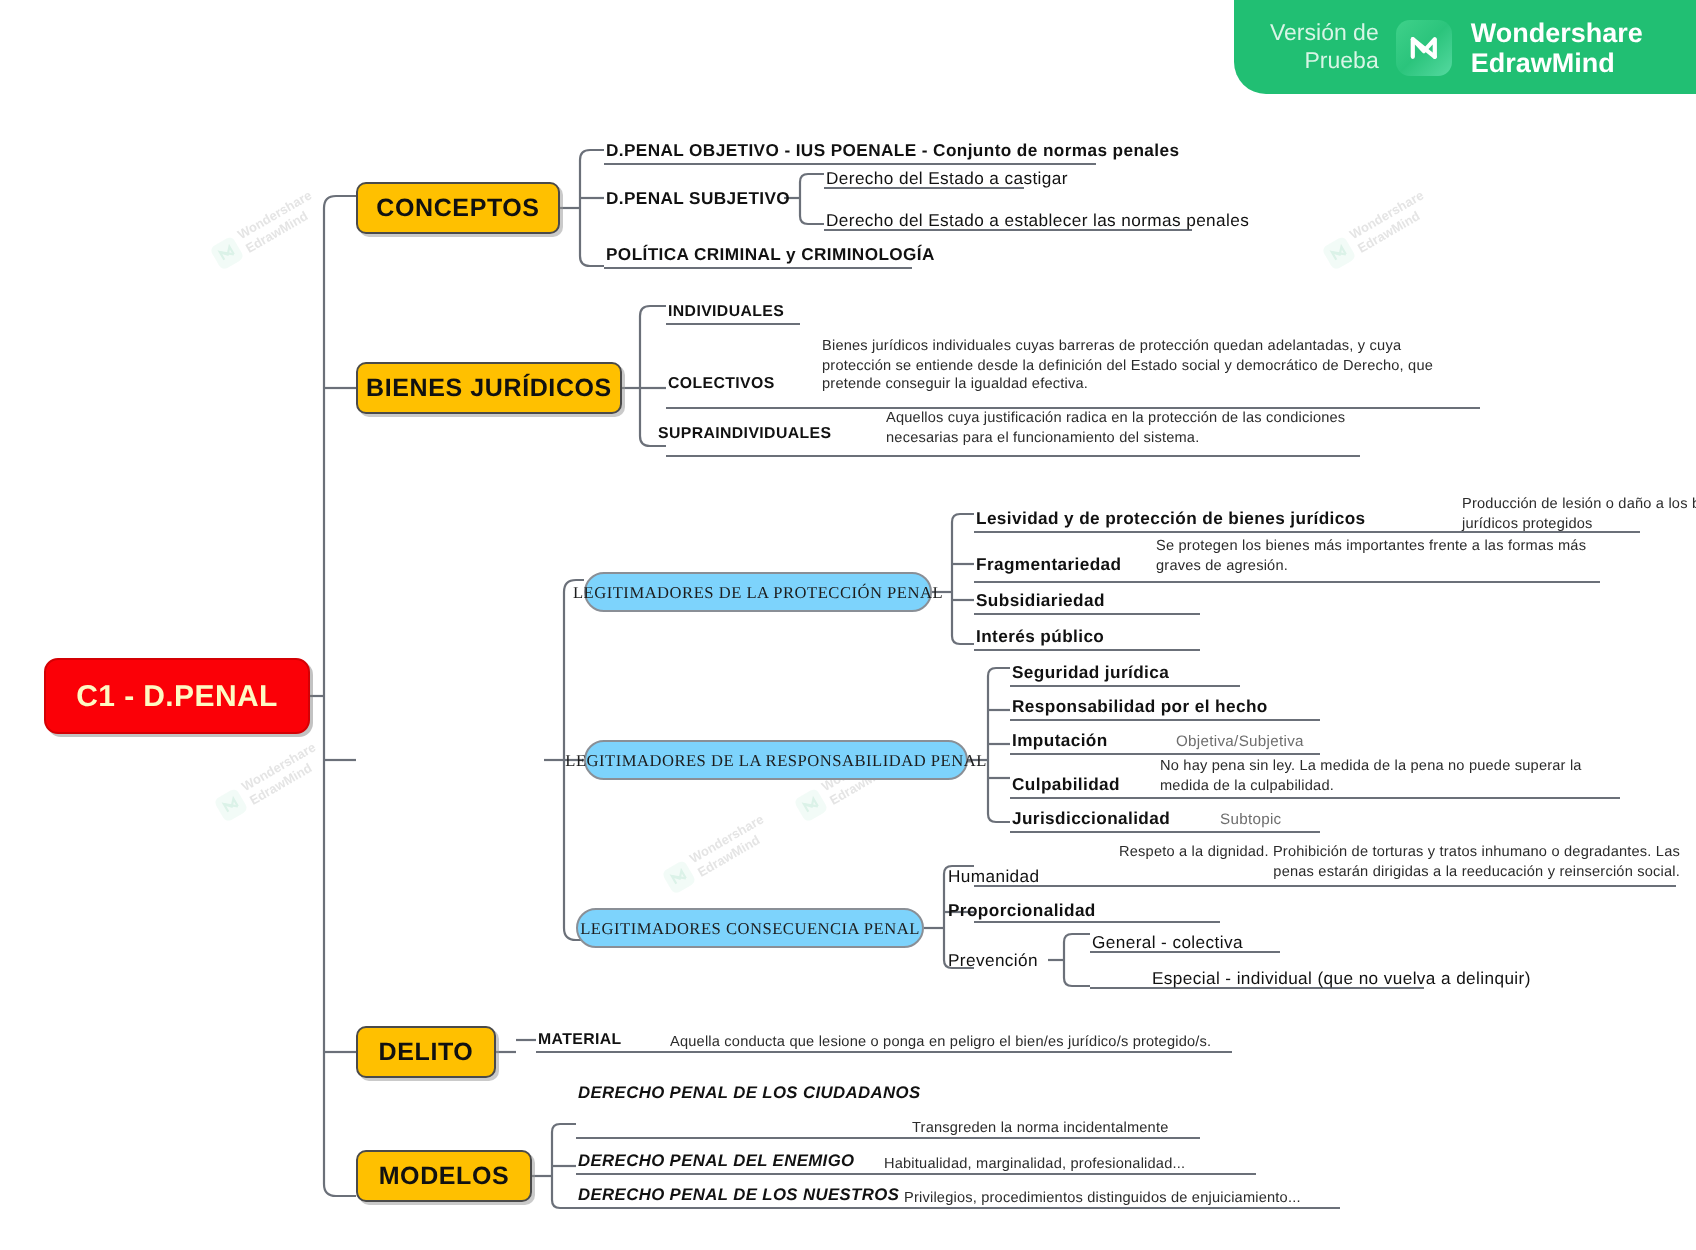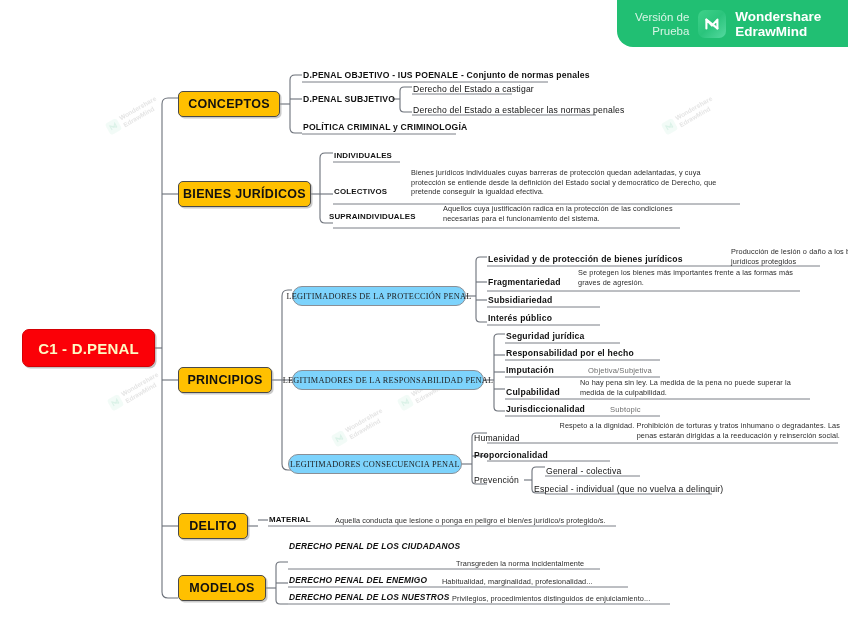--- a/index.html
+++ b/index.html
@@ -238,21 +238,20 @@
     <div class="wmtxt">
         <div>Wondershare</div>
         <div>EdrawMind</div>
       </div>
   </div>
 
   <div class="node" id="root-node">C1 - D.PENAL</div>
 
   <div class="node branch" style="left:178px;top:91px;width:102px;">CONCEPTOS</div>
   <div class="node branch" style="left:178px;top:181px;width:133px;">BIENES JURÍDICOS</div>
-  <div class="node branch" style="left:178px;top:367px;width:94px;">PRINCIPIOS</div>
   <div class="node branch" style="left:178px;top:513px;width:70px;">DELITO</div>
   <div class="node branch" style="left:178px;top:575px;width:88px;">MODELOS</div>
 
   <div class="node ul-label bold" style="left:303px;top:70px;">D.PENAL OBJETIVO - IUS POENALE - Conjunto de normas penales</div>
   <div class="node ul-label bold" style="left:303px;top:94px;">D.PENAL SUBJETIVO</div>
   <div class="node ul-label" style="left:413px;top:84px;">Derecho del Estado a castigar</div>
   <div class="node ul-label" style="left:413px;top:105px;">Derecho del Estado a establecer las normas penales</div>
   <div class="node ul-label bold" style="left:303px;top:122px;">POLÍTICA CRIMINAL y CRIMINOLOGÍA</div>
 
   <div class="node ul-label bold small" style="left:334px;top:151px;">INDIVIDUALES</div>
@@ -279,21 +278,21 @@
   <div class="node ul-label bold" style="left:506px;top:387px;">Culpabilidad</div>
   <div class="node note" style="left:580px;top:378px;width:235px;">No hay pena sin ley. La medida de la pena no puede superar la medida de la culpabilidad.</div>
   <div class="node ul-label bold" style="left:506px;top:404px;">Jurisdiccionalidad</div>
   <div class="node sub lite" style="left:610px;top:405px;">Subtopic</div>
 
   <div class="node ul-label" style="left:474px;top:433px;">Humanidad</div>
   <div class="node note" style="left:540px;top:421px;width:300px;text-align:right;">Respeto a la dignidad. Prohibición de torturas y tratos inhumano o degradantes. Las penas estarán dirigidas a la reeducación y reinserción social.</div>
   <div class="node ul-label bold" style="left:474px;top:450px;">Proporcionalidad</div>
   <div class="node ul-label" style="left:474px;top:475px;">Prevención</div>
   <div class="node ul-label" style="left:546px;top:466px;">General - colectiva</div>
-  <div class="node ul-label" style="left:534px;top:484px;">Especial - individual (que no vuelva a delinquir)</div>
+  <div class="node ul-label" style="left:576px;top:484px;">Especial - individual (que no vuelva a delinquir)</div>
 
   <div class="node ul-label bold small" style="left:269px;top:515px;">MATERIAL</div>
   <div class="node note" style="left:335px;top:516px;width:290px;">Aquella conducta que lesione o ponga en peligro el bien/es jurídico/s protegido/s.</div>
 
   <div class="node ul-label ital" style="left:289px;top:541px;">DERECHO PENAL DE LOS CIUDADANOS</div>
   <div class="node note" style="left:456px;top:559px;width:180px;">Transgreden la norma incidentalmente</div>
   <div class="node ul-label ital" style="left:289px;top:575px;">DERECHO PENAL DEL ENEMIGO</div>
   <div class="node note" style="left:442px;top:577px;width:200px;">Habitualidad, marginalidad, profesionalidad...</div>
   <div class="node ul-label ital" style="left:289px;top:592px;">DERECHO PENAL DE LOS NUESTROS</div>
   <div class="node note" style="left:452px;top:594px;width:230px;">Privilegios, procedimientos distinguidos de enjuiciamiento...</div>

